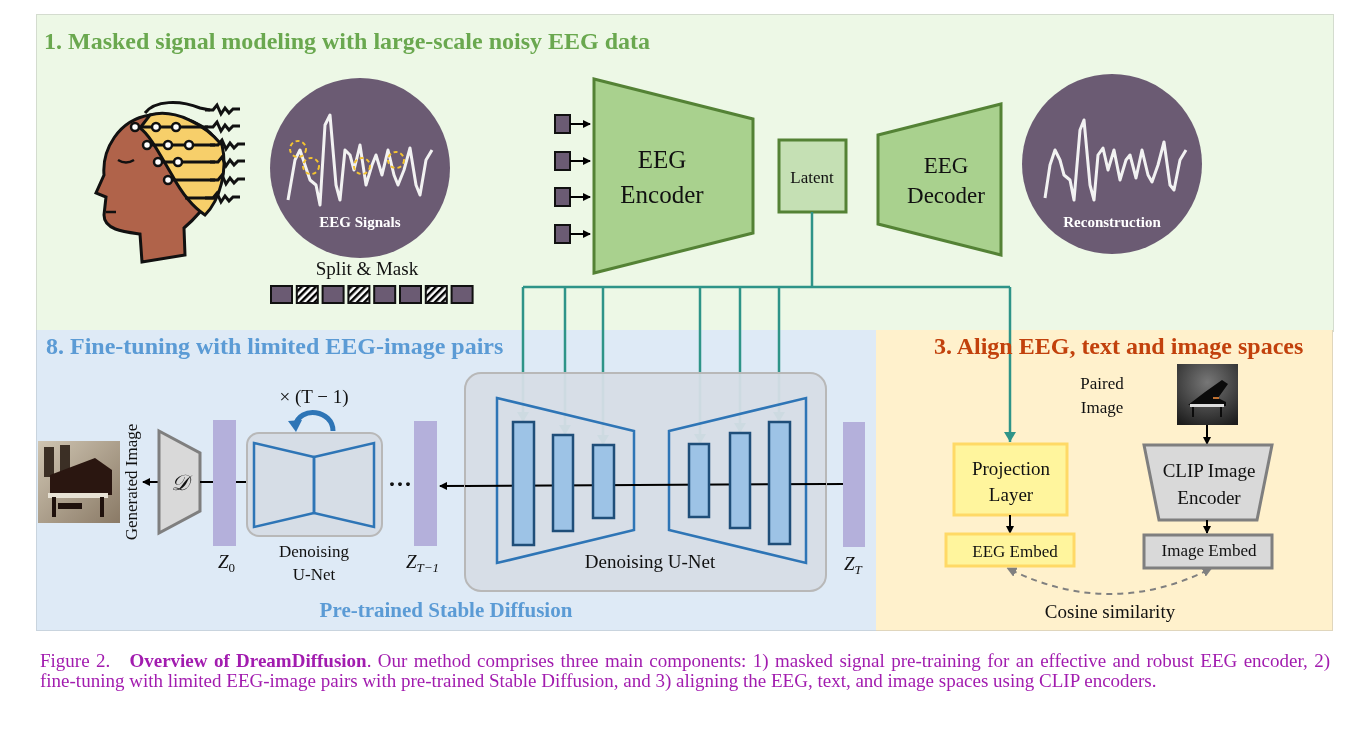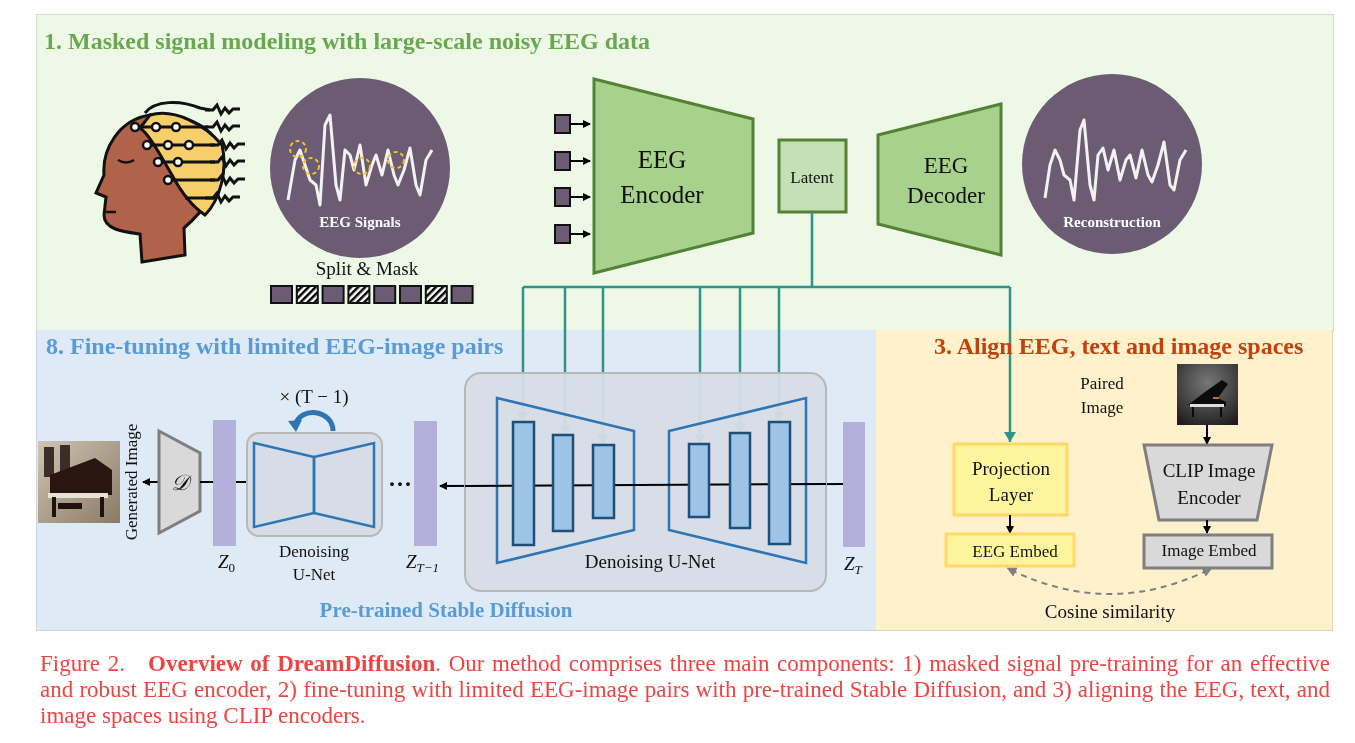--- a/index.html
+++ b/index.html
@@ -6,21 +6,21 @@
   body{width:1355px;height:743px;position:relative;overflow:hidden;font-family:"Liberation Serif","DejaVu Serif",serif;}
   #fig{position:absolute;left:0;top:0;}
   .panel{position:absolute;}
   #p1{left:36px;top:14px;width:1296px;height:316px;background:#edf8e6;border:1px solid #d4dccf;}
   #p2{left:36px;top:330px;width:840px;height:300px;background:#deeaf6;border-left:1px solid #c9d4de;border-bottom:1px solid #c9d4de;}
   #p3{left:876px;top:330px;width:456px;height:300px;background:#fff1cc;border-right:1px solid #e0d6bd;border-bottom:1px solid #e0d6bd;}
   .ptitle{position:absolute;font-weight:bold;font-size:24px;white-space:nowrap;text-align:center;}
   #t1{left:44px;top:28px;color:#6aa84f;}
   #t2{left:46px;top:333px;color:#5b9bd5;}
   #t3{left:934px;top:333px;color:#c2410c;}
-  .caption{position:absolute;left:40px;top:651px;width:1290px;font-size:23px;line-height:26px;color:#ef4444;text-align:justify;}
+  .caption{position:absolute;left:40px;top:651px;width:1290px;font-size:19px;line-height:20px;color:#a21caf;text-align:justify;}
   .caption b{font-weight:bold;}
   svg text{font-family:"Liberation Serif","DejaVu Serif",serif;}
 </style>
 </head>
 <body>
 
 <div class="panel" id="p1"></div>
 <div class="panel" id="p2"></div>
 <div class="panel" id="p3"></div>
 

